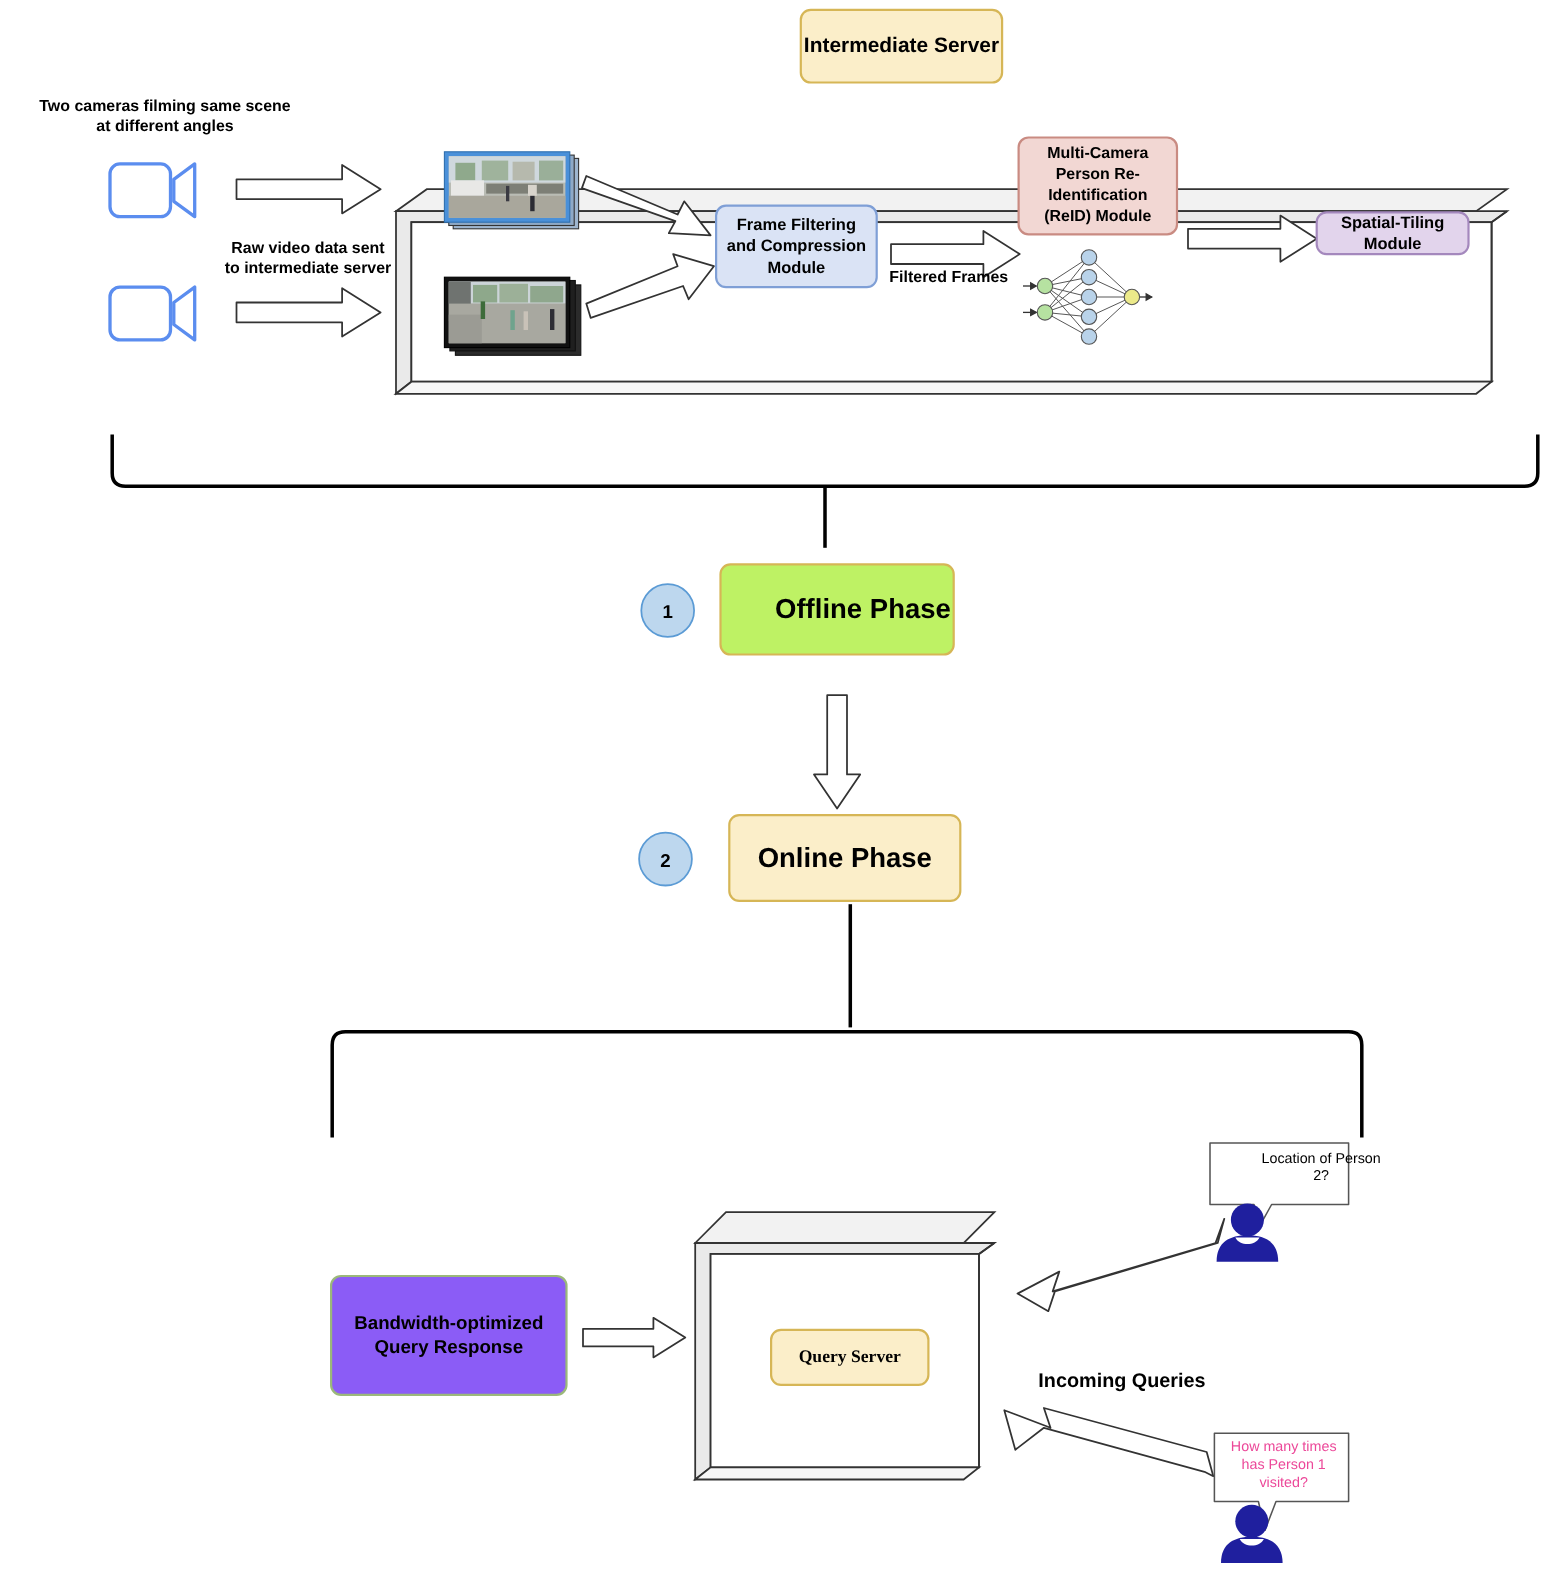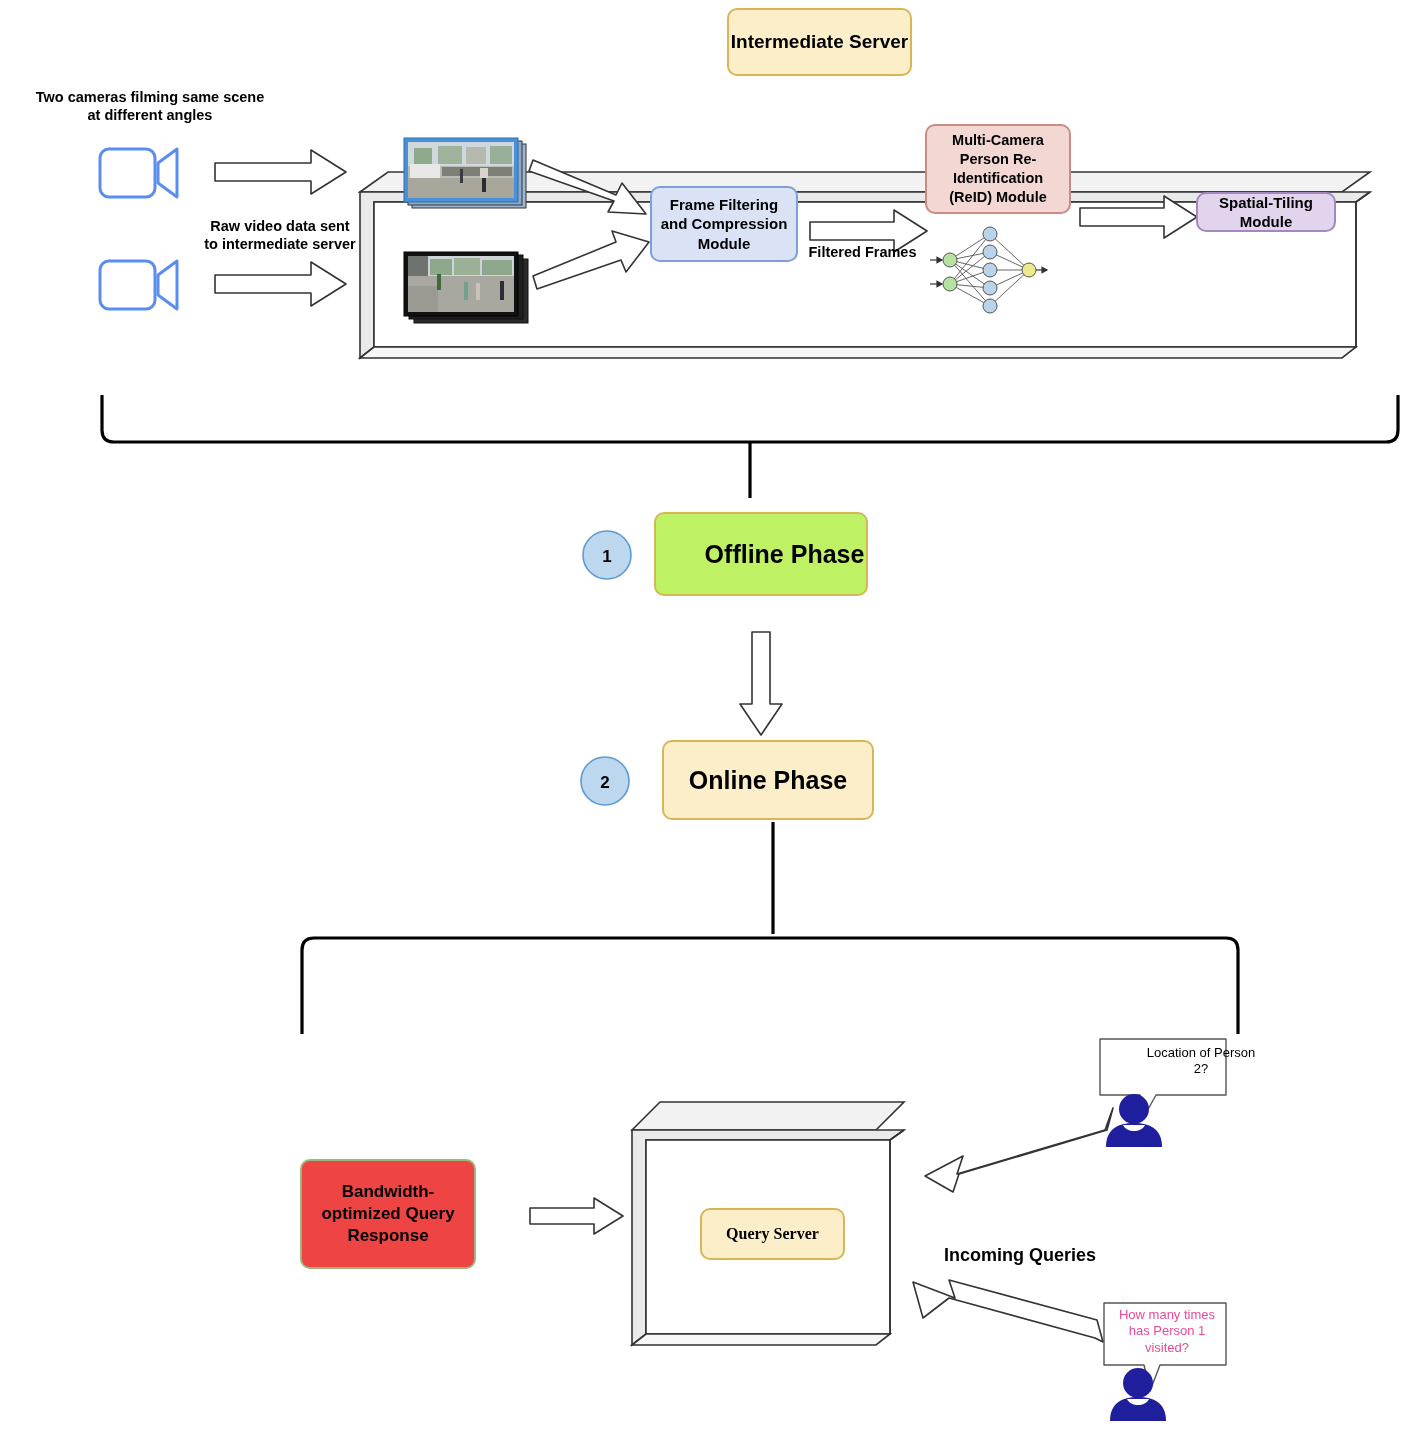--- a/index.html
+++ b/index.html
@@ -193,21 +193,21 @@
   <rect x="14" y="38" width="244" height="194" fill="#ffffff" stroke="#333" stroke-width="1.6"></rect>
   <polygon points="0,243 14,232 258,232 244,243" fill="#f7f7f7" stroke="#333" stroke-width="1.6"></polygon>
   <line x1="258" y1="38" x2="272" y2="28" stroke="#333" stroke-width="1.6"></line>
   <line x1="258" y1="232" x2="258" y2="38" stroke="#333" stroke-width="1.6"></line>
 </svg>
 
 <div class="rbox" style="left:700px;top:1208px;width:145px;height:52px;background:#fbeec9;border:2px solid #d6b656;font-size:16px;font-family:Liberation Serif, serif;">
   <span>Query Server</span>
 </div>
 
-<div class="rbox" style="left:300px;top:1159px;width:176px;height:110px;background:#ef4444;border:2px solid #9bb87a;font-size:17px;padding:0 8px;">
+<div class="rbox" style="left:300px;top:1159px;width:216px;height:110px;background:#8b5cf6;border:2px solid #9bb87a;font-size:17px;padding:0 8px;">
   <span>Bandwidth-optimized Query Response</span>
 </div>
 
 <svg class="abs" style="left:530px;top:1198px;" width="94" height="40">
   <polygon points="0,10 64,10 64,0 93,18 64,36 64,26 0,26" fill="#ffffff" stroke="#333" stroke-width="1.6" stroke-linejoin="round"></polygon>
 </svg>
 
 <svg class="abs" style="left:915px;top:1108px;" width="200" height="86">
   <polygon points="198,0 190,22 42,66 48,48 10,68 38,84 44,66 192,22" fill="#ffffff" stroke="#333" stroke-width="1.6" stroke-linejoin="round"></polygon>
 </svg>

